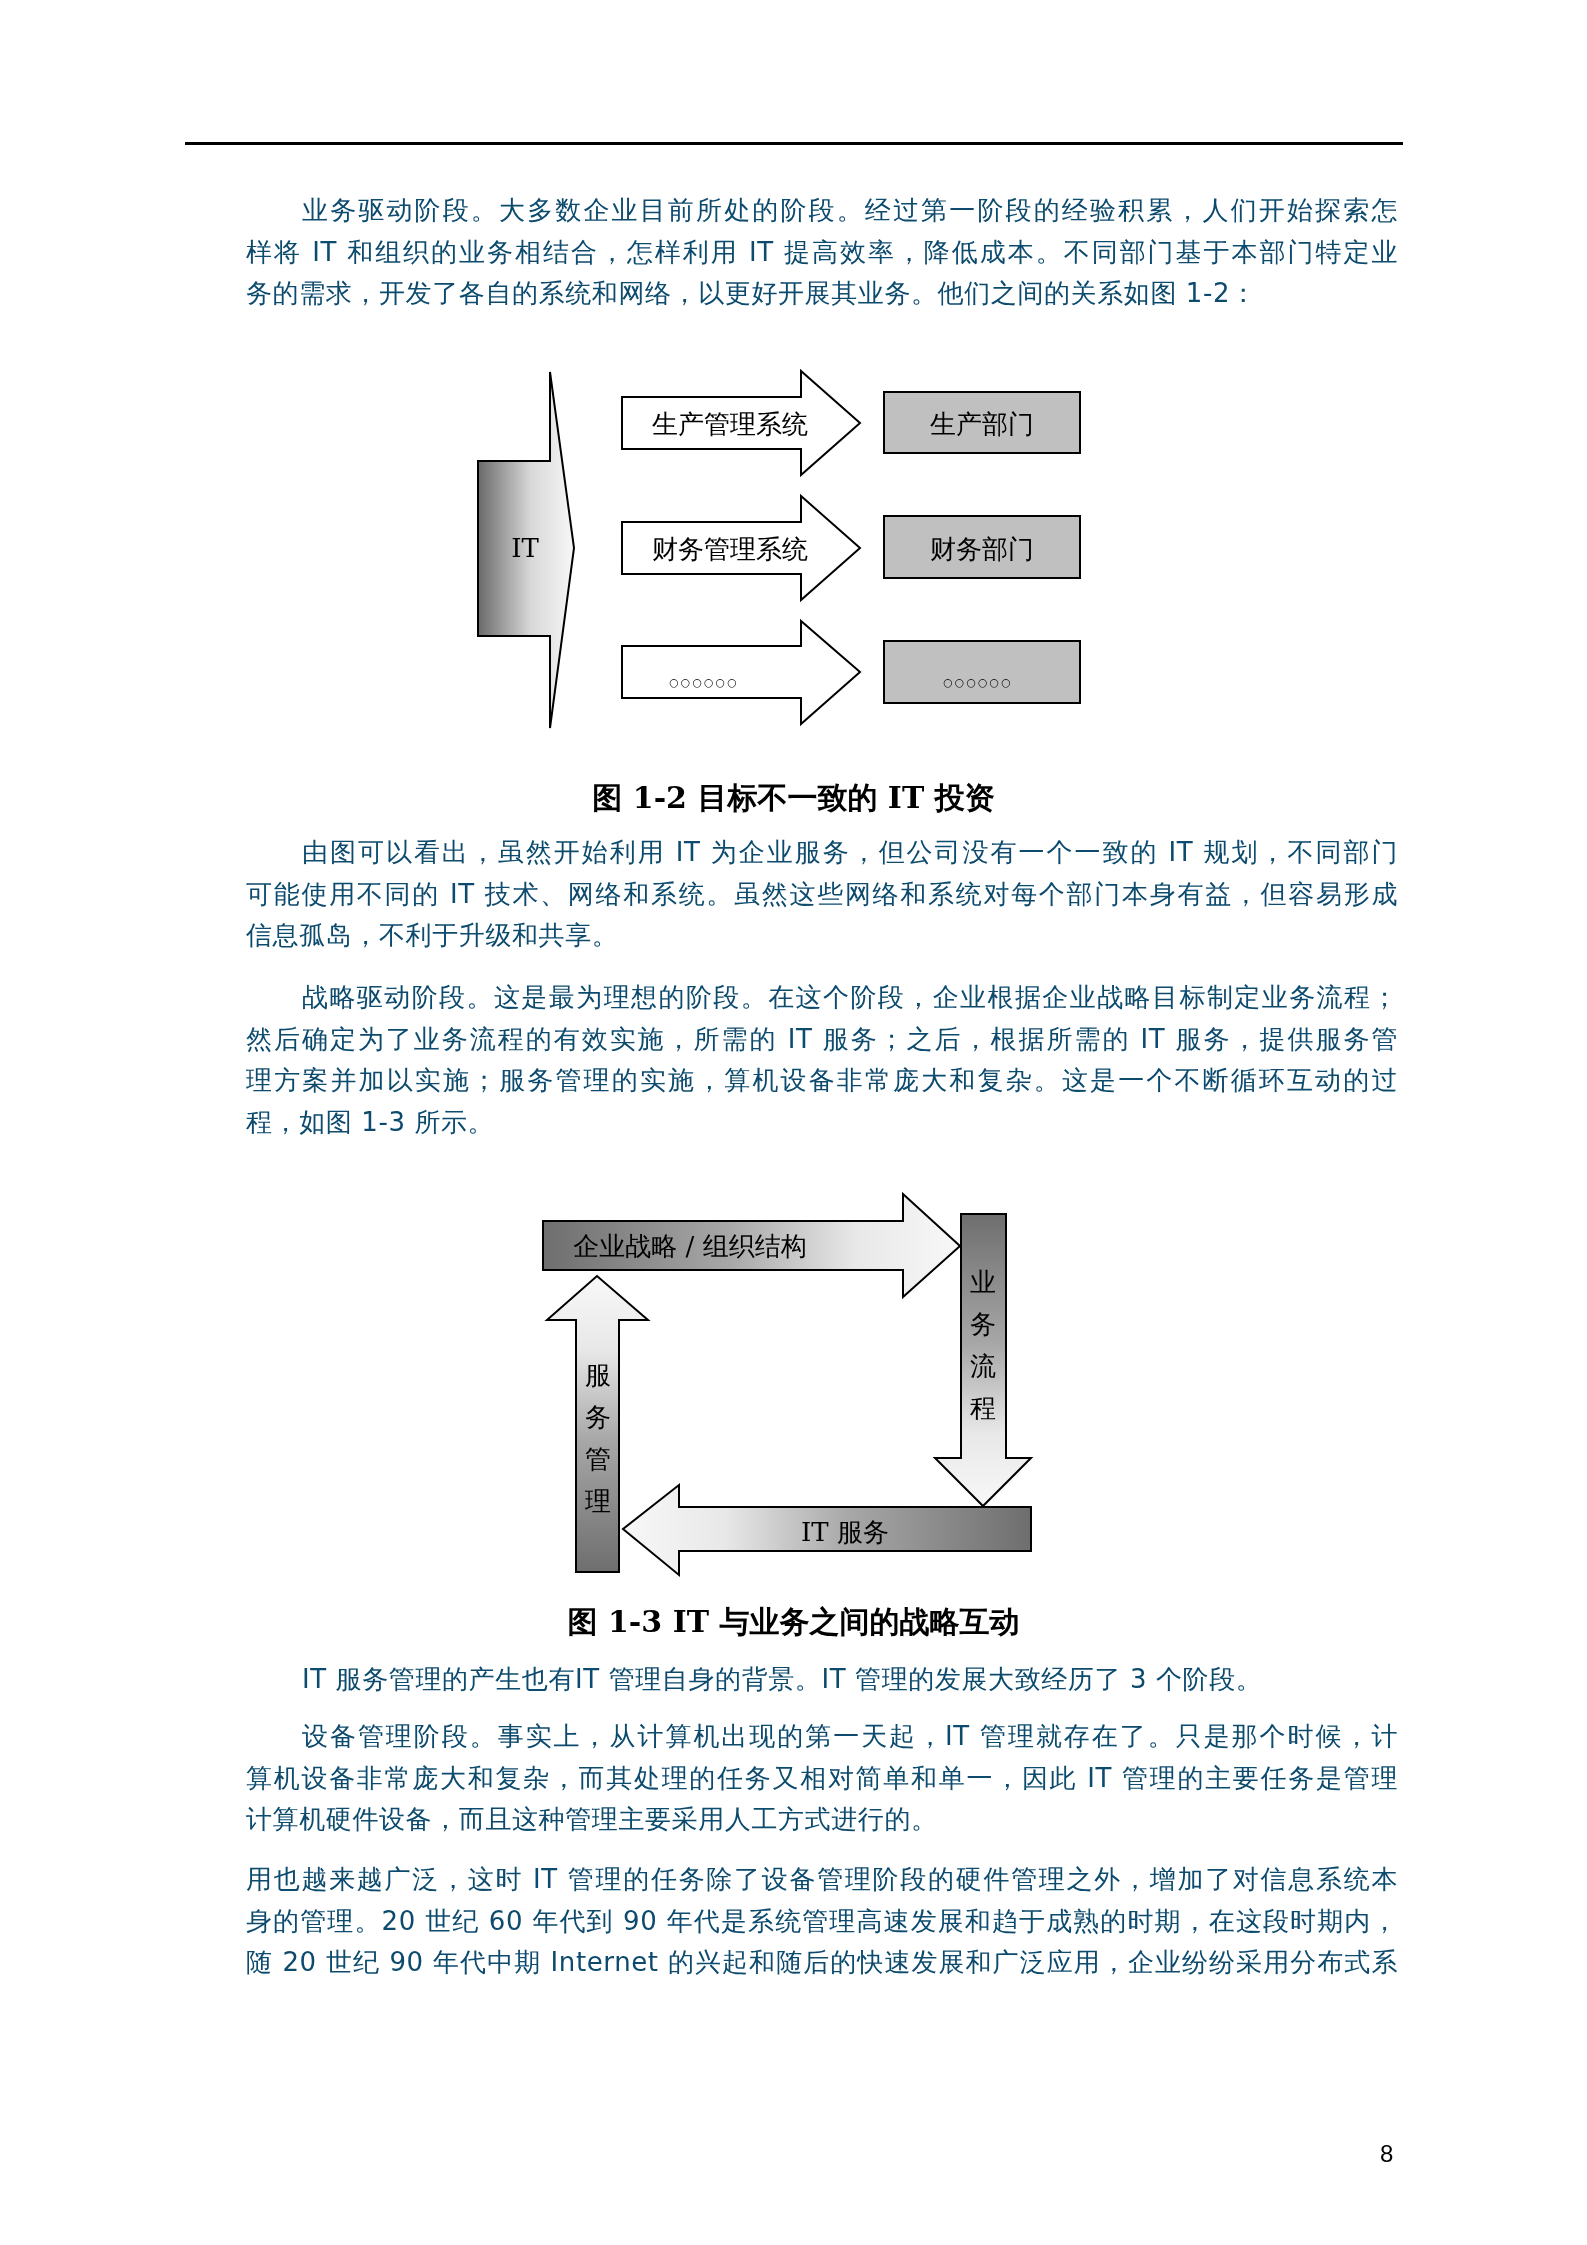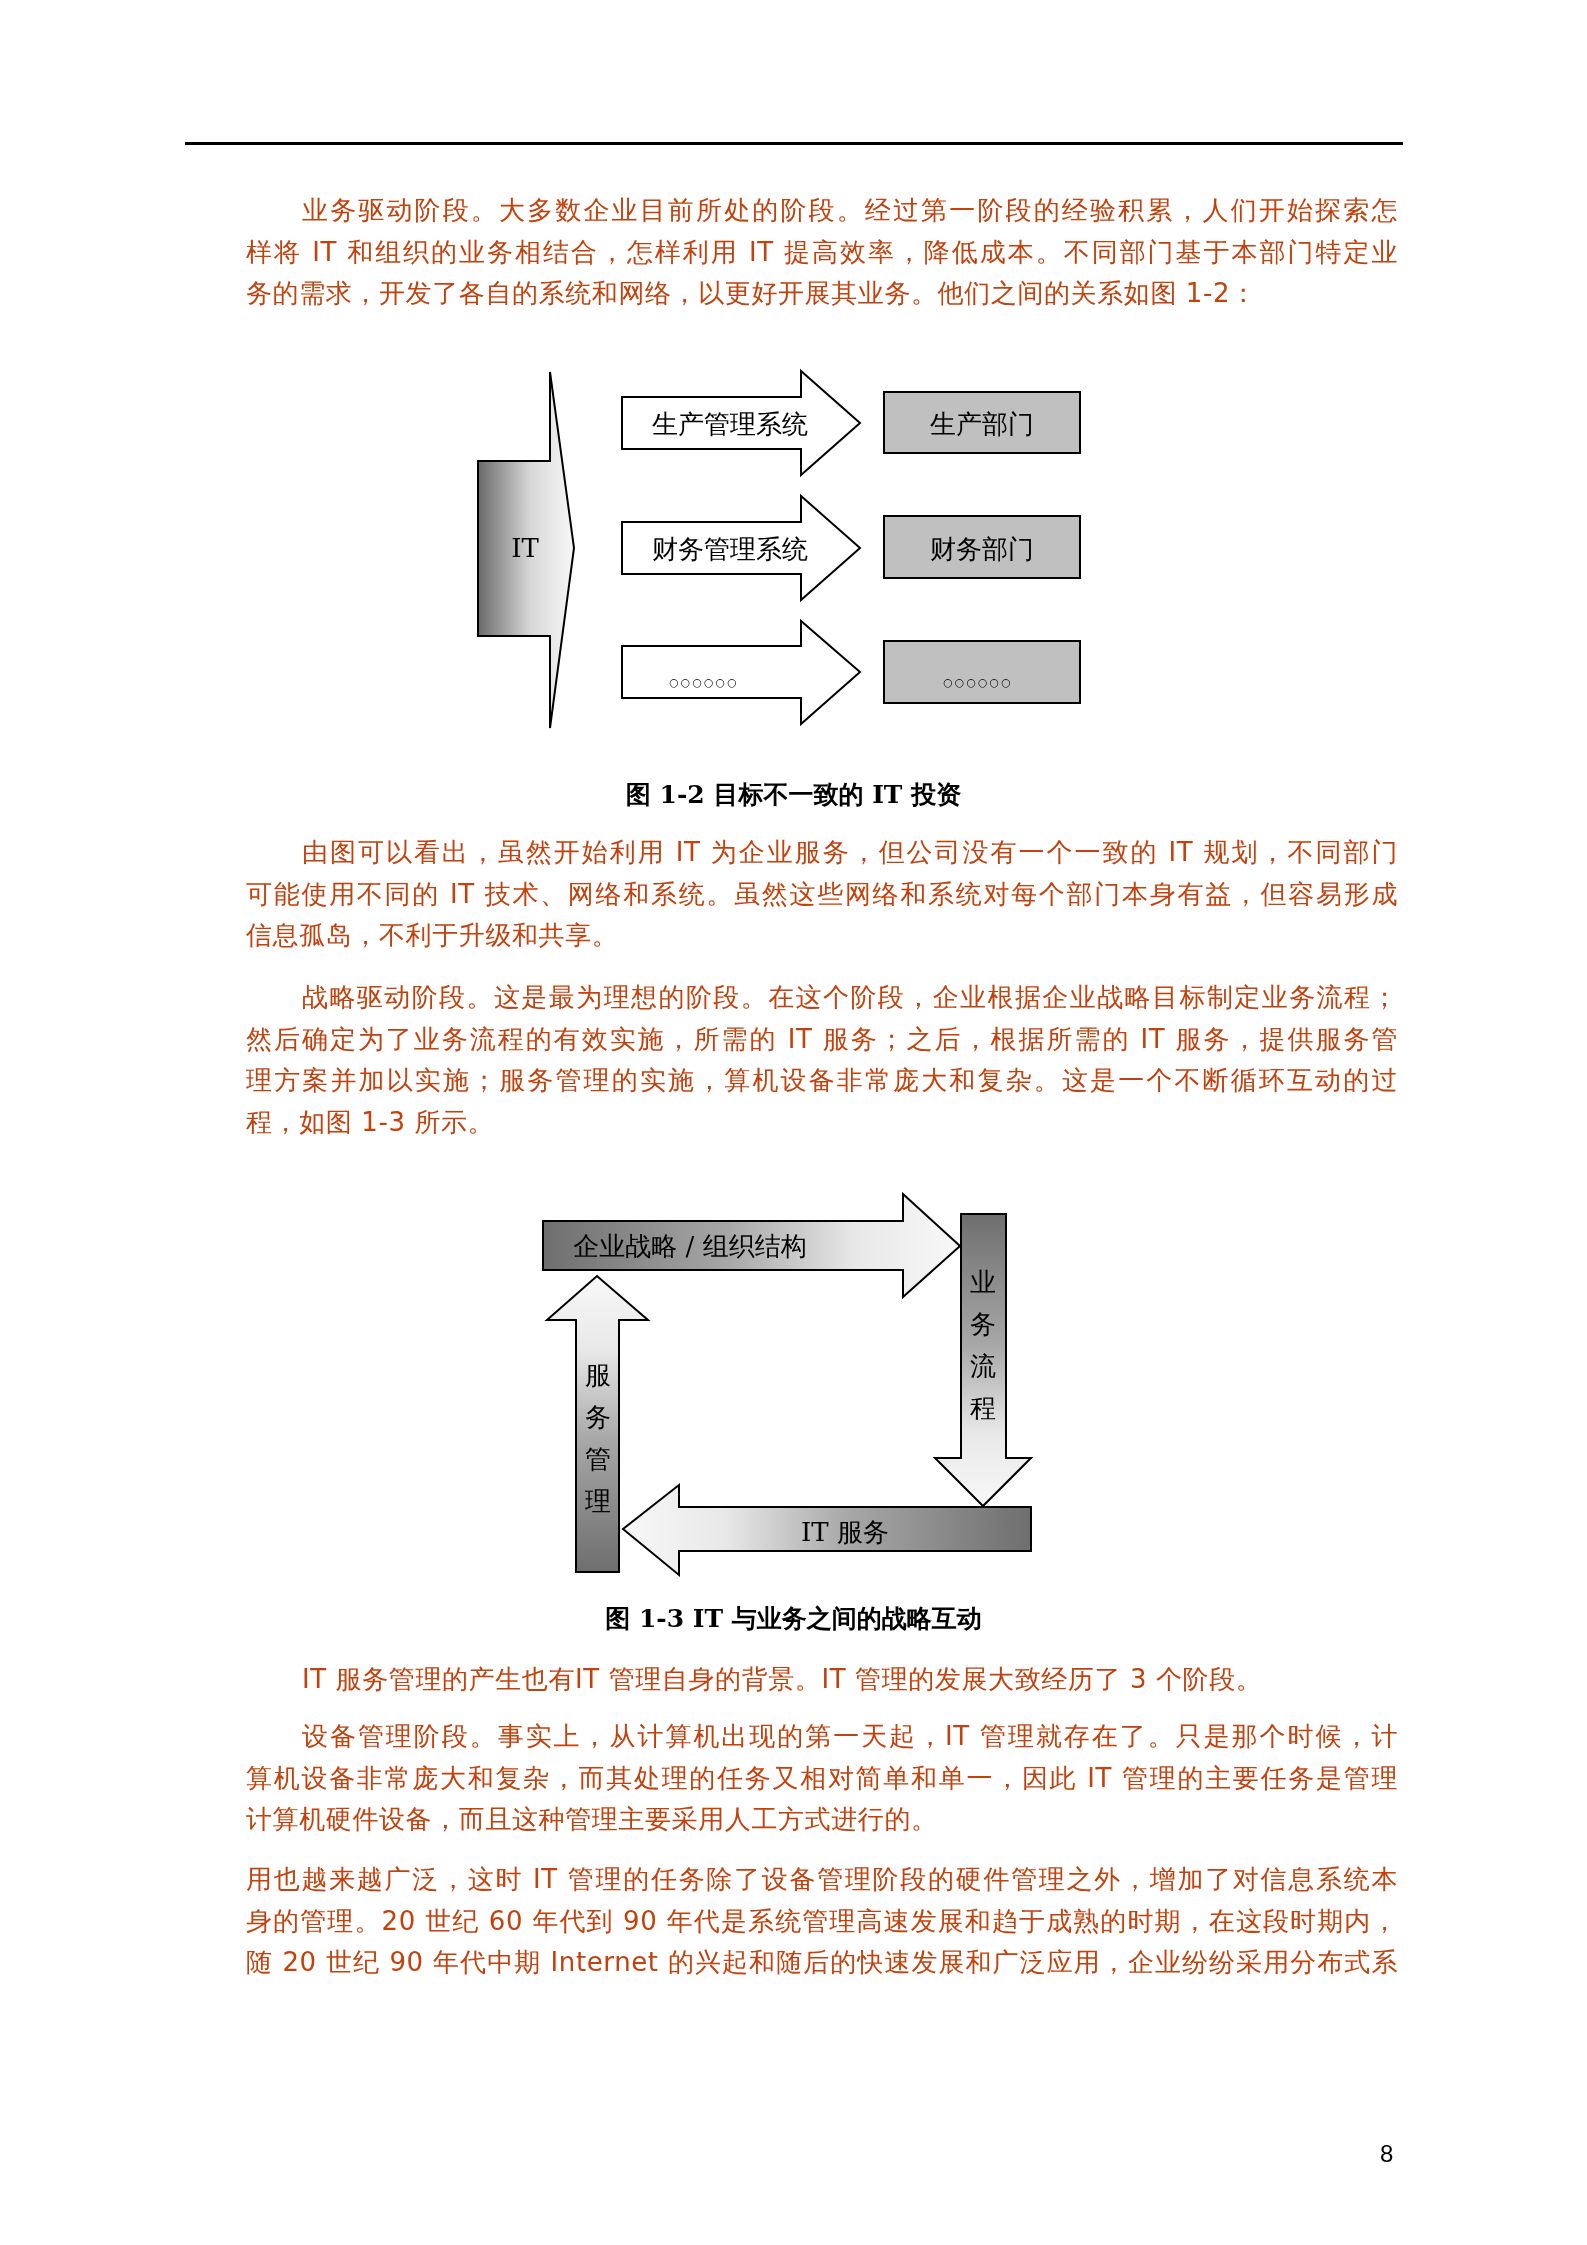--- a/index.html
+++ b/index.html
@@ -1,26 +1,26 @@
 <!DOCTYPE html>
 <html><head>
 <meta charset="utf-8">
 <style>
   html, body { margin: 0; padding: 0; background: #ffffff; }
   body { width: 1587px; height: 2245px; position: relative; overflow: hidden;
          font-family: "DejaVu Serif", "Liberation Serif", serif; color: #000; }
   .rule { position: absolute; left: 185px; top: 142px; width: 1218px; height: 3px; background: #000; }
   .para { position: absolute; left: 246px; width: 1152px; font-size: 26px; line-height: 41.5px;
           text-align: justify; text-align-last: left; letter-spacing: 0.6px;
-          font-family: "DejaVu Sans", "Liberation Sans", sans-serif; font-weight: normal; color: #c2410c; }
+          font-family: "DejaVu Sans", "Liberation Sans", sans-serif; font-weight: normal; color: #0c4a6e; }
   .para .line { display: block; white-space: nowrap; text-align: justify; text-align-last: justify; height: 41.5px; }
   .para .line.last { text-align-last: left; }
   .para .indent { padding-left: 56px; }
   .bold { font-weight: normal; }
-  .caption { position: absolute; left: 0; width: 1587px; text-align: center; font-size: 25px; font-weight: bold;
+  .caption { position: absolute; left: 0; width: 1587px; text-align: center; font-size: 30px; font-weight: bold;
              font-family: "DejaVu Serif", "Liberation Serif", serif; }
   .fig { position: absolute; left: 0; top: 0; }
   .fig text { font-family: "DejaVu Serif", "Liberation Serif", serif; }
   .pagenum { position: absolute; left: 1380px; top: 2140px; font-size: 24px;
              font-family: "Liberation Sans", sans-serif; }
 </style>
 </head>
 <body>
 
 <div class="rule"></div>

